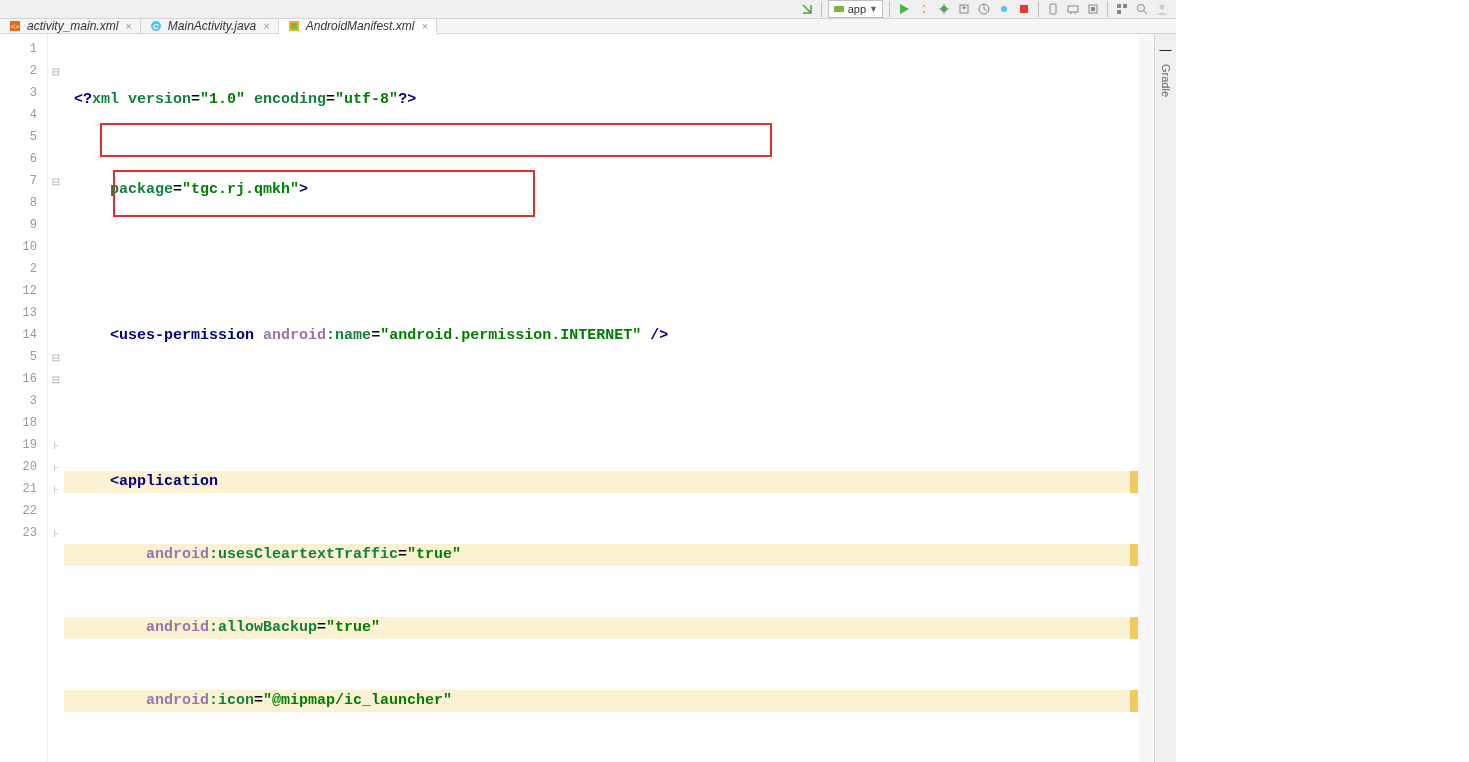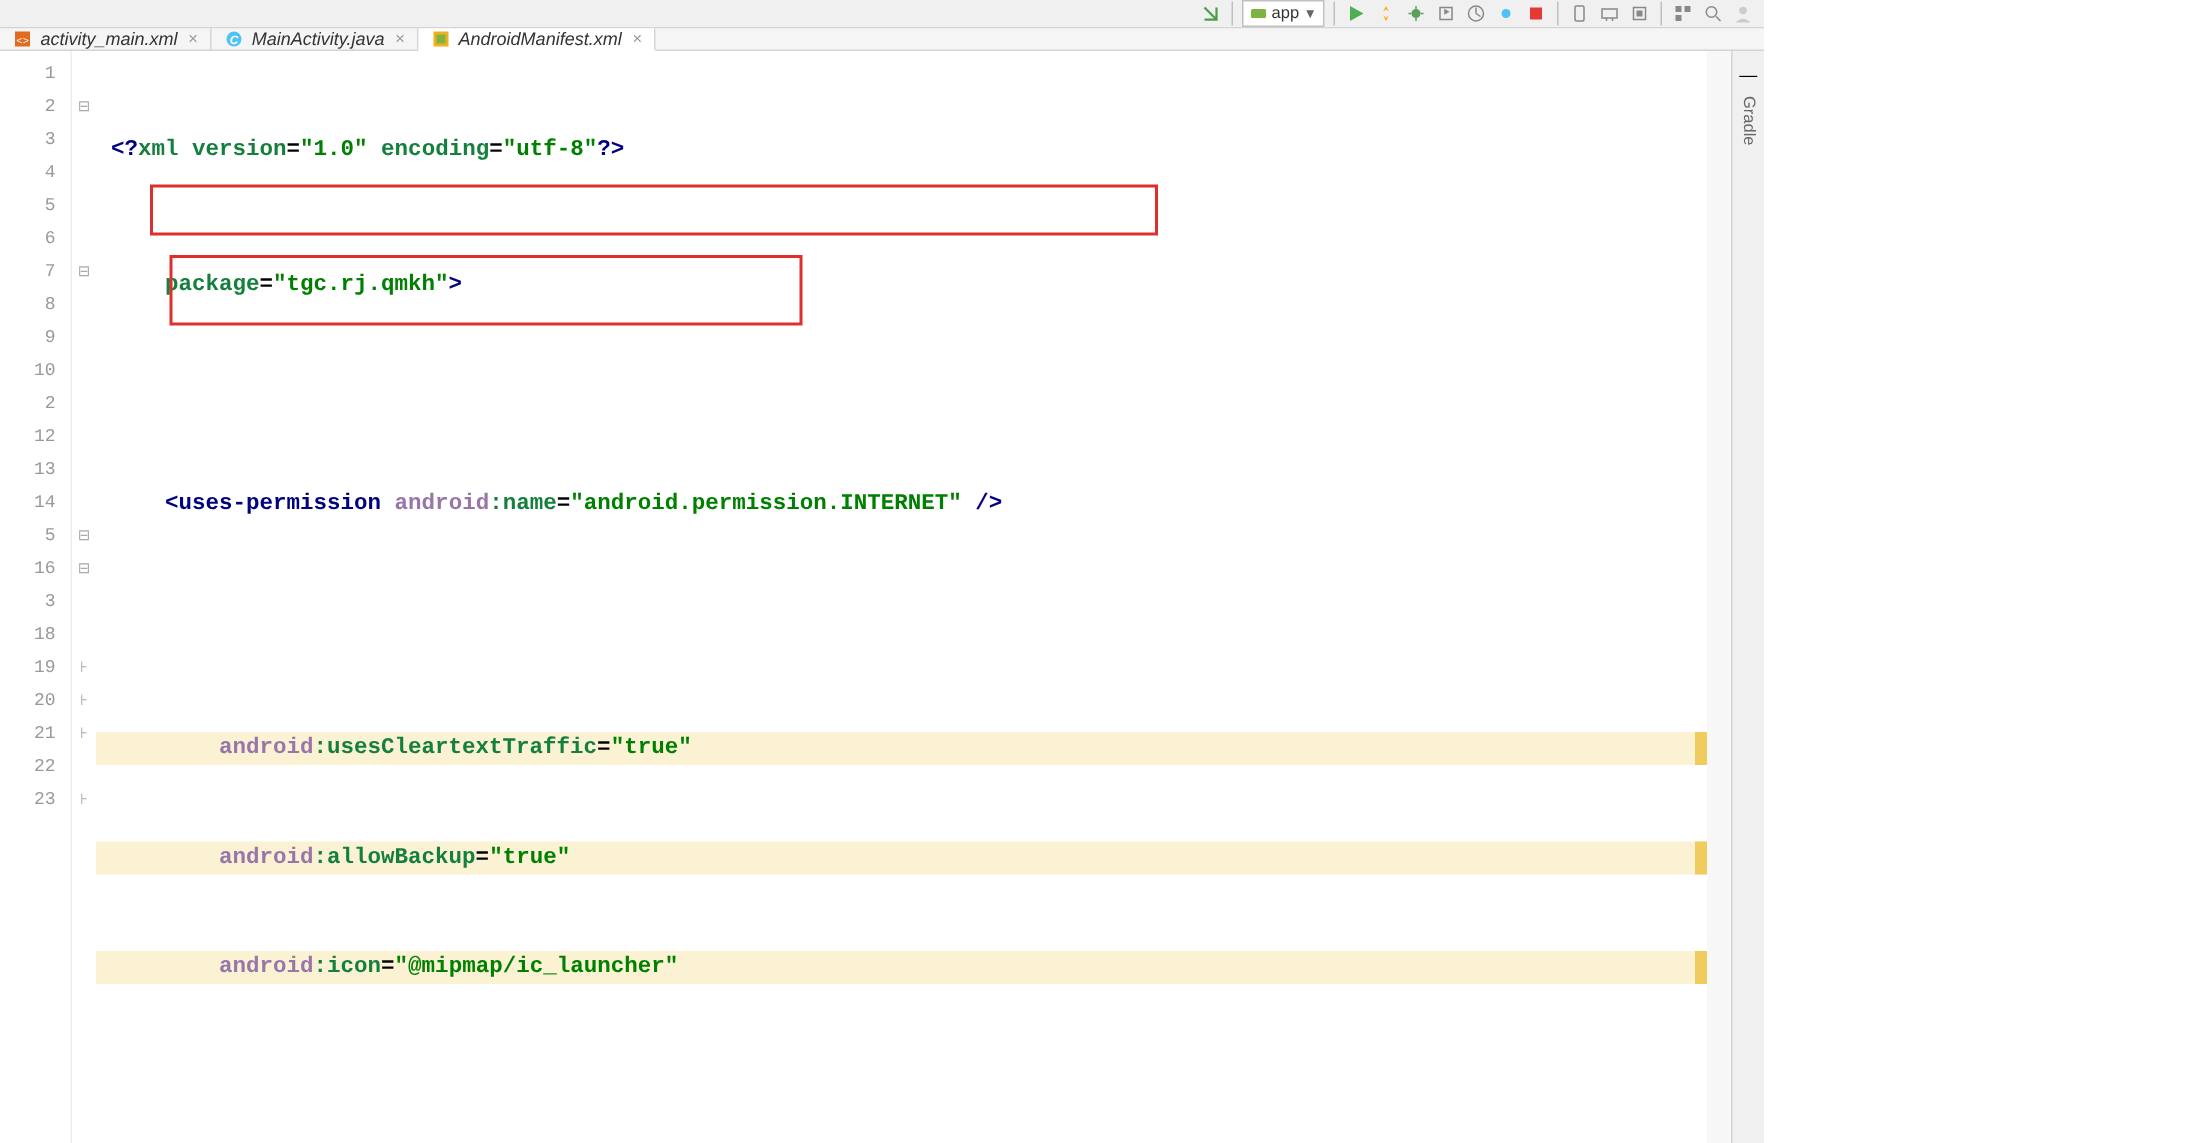--- a/index.html
+++ b/index.html
@@ -240,20 +240,21 @@
       
       
       <div class="code-line">    <span class="c-attr">package</span><span>=</span><span class="c-str">"tgc.rj.qmkh"</span><span class="c-tag">&gt;</span></div>
       
       <div class="code-line"></div>
       
       <div class="code-line">    <span class="c-tag">&lt;</span><span class="c-tag">uses-permission</span><span> </span><span class="c-attr-ns">android</span><span class="c-attr">:</span><span class="c-attr">name</span><span>=</span><span class="c-str">"android.permission.INTERNET"</span><span class="c-tag"> /&gt;</span></div>
       
       <div class="code-line"></div>
       
+      <div class="code-line hl-yellow">    <span class="c-tag">&lt;</span><span class="c-tag">application</span><span class="hl-orange-bar"></span></div>
       
       <div class="code-line hl-yellow">        <span class="c-attr-ns">android</span><span class="c-attr">:</span><span class="c-attr">usesCleartextTraffic</span><span>=</span><span class="c-str">"true"</span><span class="hl-orange-bar"></span></div>
       
       <div class="code-line hl-yellow">        <span class="c-attr-ns">android</span><span class="c-attr">:</span><span class="c-attr">allowBackup</span><span>=</span><span class="c-str">"true"</span><span class="hl-orange-bar"></span></div>
       
       <div class="code-line hl-yellow">        <span class="c-attr-ns">android</span><span class="c-attr">:</span><span class="c-attr">icon</span><span>=</span><span class="c-str">"@mipmap/ic_launcher"</span><span class="hl-orange-bar"></span></div>
       
       
       
       

